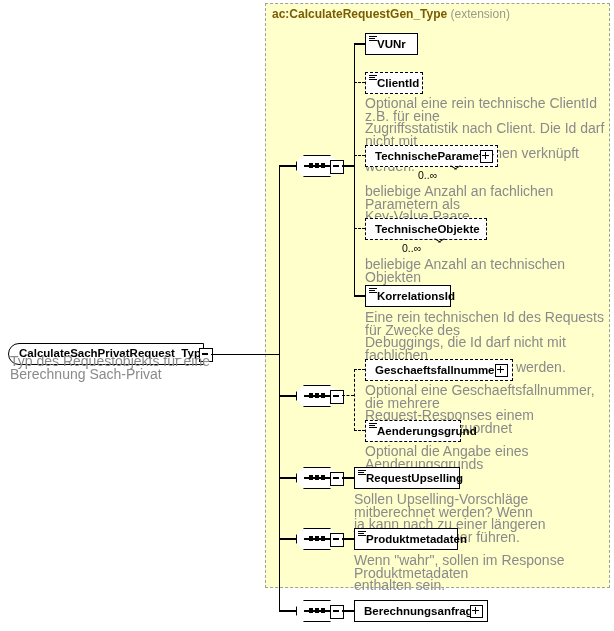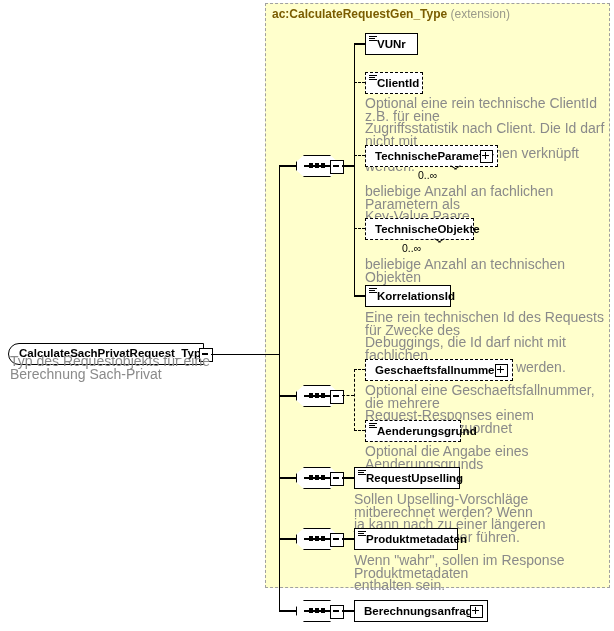--- a/index.html
+++ b/index.html
@@ -157,21 +157,21 @@
     <span class="shadow"></span>
     <span class="lbl">TechnischeParameter</span>
     <span class="plus" style="right:4px;"></span>
   </div>
   <div class="chev" style="left:450px;top:165px;"></div>
   <div class="card" style="left:418px;top:169px;">0..∞</div>
   <div class="anno" style="left:365px;top:185px;width:240px;">beliebige Anzahl an fachlichen Parametern als
 Key-Value Paare</div>
 
   <div class="dln dlnh" style="left:354px;top:228.3px;width:11px;"></div>
-  <div class="node dashed" style="left:365px;top:218px;width:109px;">
+  <div class="node dashed" style="left:365px;top:218px;width:122px;">
     <span class="shadow"></span>
     <span class="lbl">TechnischeObjekte</span>
   </div>
   <div class="chev" style="left:434px;top:238px;"></div>
   <div class="card" style="left:402px;top:242px;">0..∞</div>
   <div class="anno" style="left:365px;top:258px;width:250px;">beliebige Anzahl an technischen Objekten</div>
 
   <div class="ln lnh" style="left:354px;top:295.3px;width:11px;"></div>
   <div class="node solid hasicon" style="left:365px;top:285px;width:86px;">
     <span class="shadow"></span>

